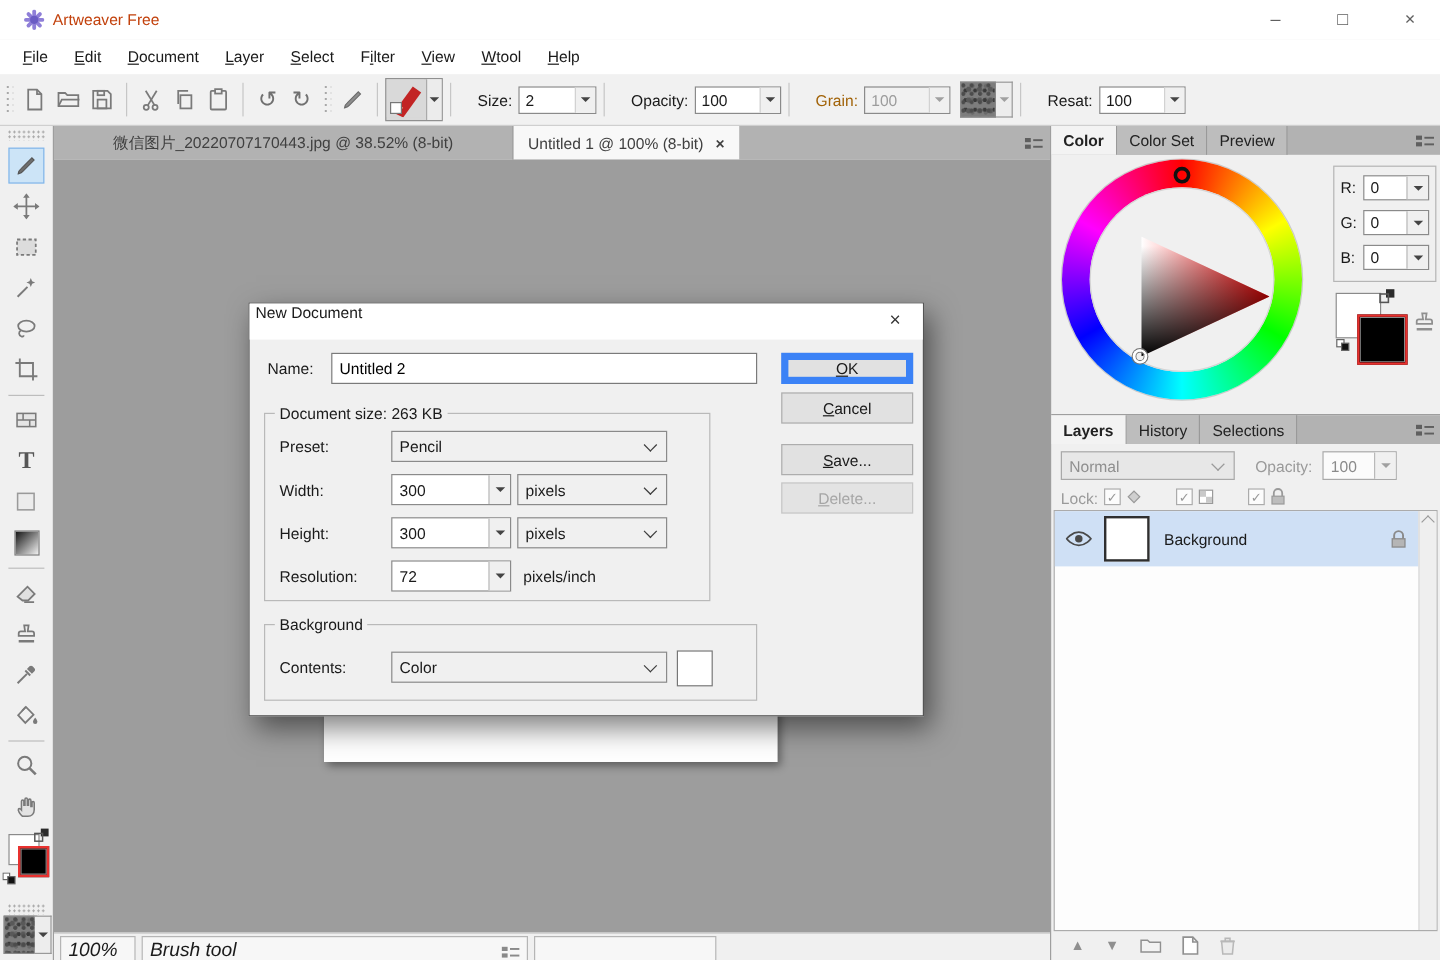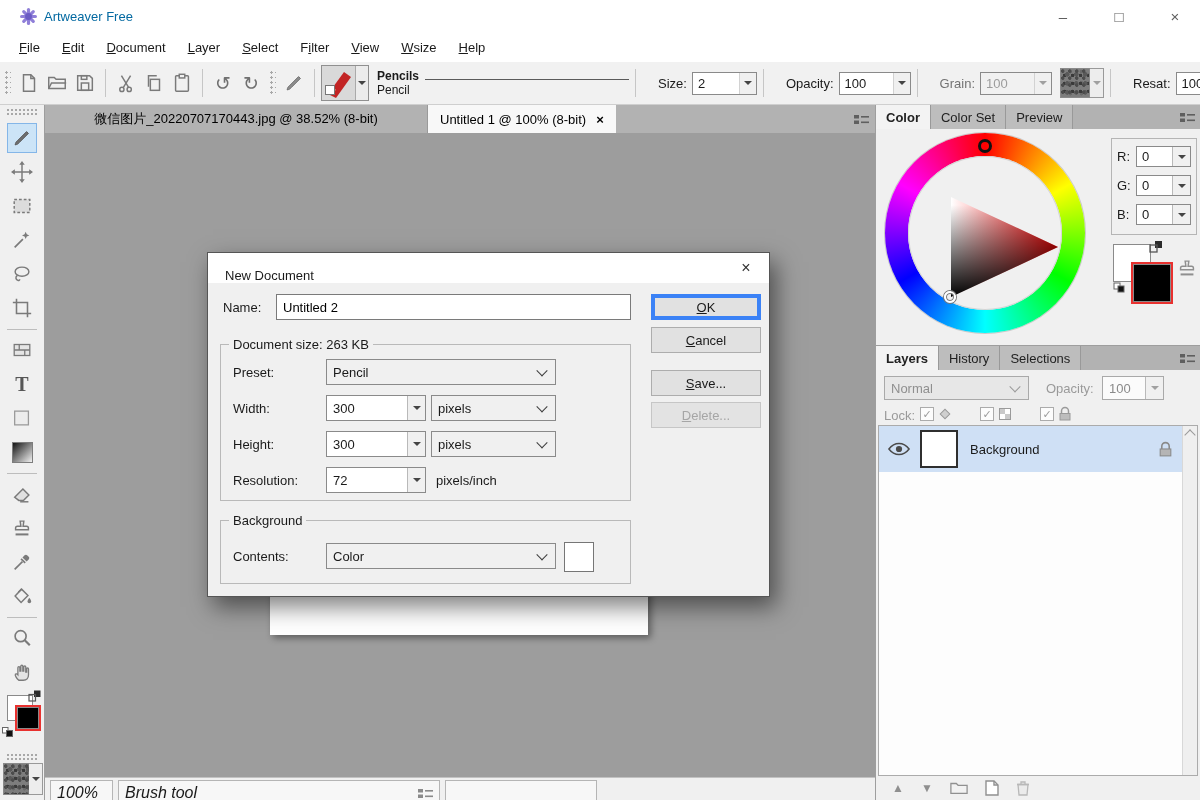--- a/index.html
+++ b/index.html
@@ -4,21 +4,21 @@
 <style>
   html,body{margin:0;padding:0;background:#444;}
   .app{position:relative;width:1200px;height:800px;background:#f0f0f0;
        font-family:"Liberation Sans",sans-serif;font-size:13px;color:#1a1a1a;
        overflow:hidden;user-select:none;}
   .abs{position:absolute;}
   .u{text-decoration:underline;}
 
   
   .titlebar{position:absolute;left:0;top:0;width:1200px;height:33px;background:#fff;}
-  .apptitle{position:absolute;left:44px;top:9px;color:#0369a1;font-size:13px;}
+  .apptitle{position:absolute;left:44px;top:9px;color:#c2410c;font-size:13px;}
   .winbtn{position:absolute;top:0;width:46px;height:32px;display:flex;align-items:center;justify-content:center;color:#5f5f5f;font-size:15px;}
 
   
   .menubar{position:absolute;left:0;top:33px;width:1200px;height:29px;background:#fff;display:flex;align-items:center;padding-left:8px;box-sizing:border-box;}
   .menu-item{padding:0 11px;color:#1a1a1a;}
 
   
   .toolbar{position:absolute;left:0;top:62px;width:1200px;height:43px;background:#f1f1f1;border-bottom:1px solid #cfcfcf;display:flex;align-items:center;overflow:hidden;box-sizing:border-box;}
   .tbtn{width:28px;height:28px;display:flex;align-items:center;justify-content:center;flex:none;}
   .vsep{width:1px;height:28px;background:#c6c6c6;margin:0 6px;flex:none;}
@@ -30,21 +30,21 @@
   .brushprev .arr{width:12px;height:100%;border-left:1px solid #aaa;background:#ececec;display:flex;align-items:center;justify-content:center;margin-left:auto;}
   .tri-down{width:0;height:0;border-left:4px solid transparent;border-right:4px solid transparent;border-top:4px solid #444;}
   .tri-down.dis{border-top-color:#a0a0a0;}
   .brushlabels{margin-left:8px;width:252px;flex:none;font-size:12px;}
   .brushlabels .r1{display:flex;align-items:flex-end;font-weight:bold;}
   .brushlabels .line{flex:1;height:1px;background:#5a5a5a;margin:0 0 3px 6px;}
   .brushlabels .r2{border-top:0;}
   .fcombo{position:relative;background:#fff;border:1px solid #8a8a8a;height:21px;display:flex;align-items:center;padding:0 20px 0 5px;margin-left:5px;flex:none;min-width:16px;}
   .fcombo .darr{position:absolute;right:0;top:0;bottom:0;width:16px;background:#f0f0f0;border-left:1px solid #d2d2d2;display:flex;align-items:center;justify-content:center;}
   .flabel{margin-left:16px;flex:none;}
-  .dis-t{color:#737373;}
+  .dis-t{color:#a16207;}
   .fcombo.dis{background:#f1f1f1;color:#9c9c9c;}
   .texture{width:28px;height:28px;border:1px solid #8a8a8a;flex:none;background-color:#7d7d7d;
     background-image:radial-gradient(circle at 25% 30%,#4c4c4c 0 1.5px,rgba(0,0,0,0) 2px),
       radial-gradient(circle at 70% 60%,#595959 0 2px,rgba(0,0,0,0) 2.5px),
       radial-gradient(circle at 45% 80%,#3a3a3a 0 1.5px,rgba(0,0,0,0) 2px),
       radial-gradient(circle at 85% 25%,#696969 0 1.5px,rgba(0,0,0,0) 2px);
     background-size:7px 7px,9px 9px,8px 8px,11px 11px;}
   .texarrow{width:13px;height:28px;border:1px solid #999;border-left:none;background:#ededed;display:flex;align-items:center;justify-content:center;flex:none;}
 
   
@@ -56,37 +56,37 @@
   .ticonT{font-family:"Liberation Serif",serif;font-weight:bold;font-size:20px;color:#565656;line-height:1;}
   .gradsq{width:19px;height:19px;border:1px solid #7d7d7d;background:linear-gradient(135deg,#141414,#f2f2f2);}
 
   
   .sw-white{position:absolute;background:#fff;border:1px solid #8a8a8a;}
   .sw-black{position:absolute;background:#000;border:2px solid #e8312f;box-shadow:0 0 0 1px #8a8a8a inset;}
 
   
   .docarea{position:absolute;left:45px;top:105px;width:830px;height:695px;}
   .tabbar{position:absolute;left:0;top:0;right:0;height:28px;background:#b2b2b2;display:flex;align-items:stretch;}
-  .doc-tab{display:flex;align-items:center;justify-content:center;padding:0 12px;color:#000000;box-sizing:border-box;}
+  .doc-tab{display:flex;align-items:center;justify-content:center;padding:0 12px;color:#404040;box-sizing:border-box;}
   .doc-tab.inactive{width:383px;border-right:1px solid #9a9a9a;}
   .doc-tab.active{background:#f8f8f8;gap:10px;}
   .tabmenu{margin-left:auto;display:flex;align-items:center;padding-right:6px;}
   .canvas{position:absolute;left:0;top:28px;right:0;bottom:22px;background:#9d9d9d;overflow:hidden;}
   .docwhite{position:absolute;left:225px;top:207px;width:378px;height:295px;background:#fff;box-shadow:3px 3px 7px rgba(0,0,0,.4);}
   .statusbar{position:absolute;left:0;right:0;bottom:0;height:22px;background:#f0f0f0;border-top:1px solid #c2c2c2;}
   .sbox{position:absolute;top:2px;height:16px;background:#f7f7f7;border:1px solid #b5b5b5;font-size:16px;display:flex;align-items:center;padding:12px 6px;box-sizing:border-box;font-style:italic;}
 
   
   .dialog{position:absolute;left:207px;top:252px;width:563px;height:345px;background:#f0f0f0;border:1px solid #555;box-shadow:6px 10px 22px rgba(0,0,0,.5);box-sizing:border-box;}
-  .dlg-title{position:absolute;left:0;top:0;right:0;height:30px;background:#fff;display:flex;align-items:flex-end;padding-left:17px;box-sizing:border-box;}
+  .dlg-title{position:absolute;left:0;top:0;right:0;height:30px;background:#fff;display:flex;align-items:flex-start;padding-left:5px;box-sizing:border-box;}
   .dlg-close{position:absolute;right:10px;top:4px;width:26px;height:22px;display:flex;align-items:center;justify-content:center;font-size:16px;color:#333;}
   .dlg-label{position:absolute;font-size:13px;}
   .input{position:absolute;border:1px solid #7a7a7a;background:#fff;font-family:inherit;font-size:13px;padding:0 6px;box-sizing:border-box;}
   .btn{position:absolute;background:#e1e1e1;border:1px solid #adadad;font-size:13px;display:flex;align-items:center;justify-content:center;box-sizing:border-box;}
-  .btn.default{border:4px solid #3b82f6;}
+  .btn.default{border:6px solid #3b82f6;}
   .btn.disabled{color:#a6a6a6;border-color:#c6c6c6;background:#e3e3e3;}
   .group{position:absolute;border:1px solid #b9b9b9;box-sizing:border-box;}
   .legend{position:absolute;top:-8px;left:8px;background:#f0f0f0;padding:0 4px;font-size:13px;line-height:15px;}
   .combo{position:absolute;border:1px solid #8a8a8a;background:#f0f0f0;display:flex;align-items:center;padding-left:6px;box-sizing:border-box;}
   .combo.white{background:#fff;}
   .chev{position:absolute;right:9px;top:50%;width:7px;height:7px;border-right:1.5px solid #3c3c3c;border-bottom:1.5px solid #3c3c3c;transform:translateY(-65%) rotate(45deg);}
   .spinbtn{position:absolute;right:0;top:0;bottom:0;width:17px;background:#f0f0f0;border-left:1px solid #b9b9b9;display:flex;align-items:center;justify-content:center;}
 
   
   .rightcol{position:absolute;left:875px;top:105px;width:325px;height:695px;background:#f0f0f0;border-left:1px solid #9e9e9e;box-sizing:border-box;}
@@ -148,21 +148,21 @@
   </div>
 
   <div class="menubar">
     <span class="menu-item"><span class="u">F</span><span>ile</span></span>
     <span class="menu-item"><span class="u">E</span><span>dit</span></span>
     <span class="menu-item"><span class="u">D</span><span>ocument</span></span>
     <span class="menu-item"><span class="u">L</span><span>ayer</span></span>
     <span class="menu-item"><span class="u">S</span><span>elect</span></span>
     <span class="menu-item"><span>F</span><span class="u">i</span><span>lter</span></span>
     <span class="menu-item"><span class="u">V</span><span>iew</span></span>
-    <span class="menu-item"><span class="u">W</span><span>size</span></span>
+    <span class="menu-item"><span class="u">W</span><span>tool</span></span>
     <span class="menu-item"><span class="u">H</span><span>elp</span></span>
   </div>
 
   <div class="toolbar">
     <div class="grip-v"></div>
     <div class="tbtn">
       <svg width="22" height="22" viewBox="0 0 24 24" fill="none" stroke="#7a7a7a" stroke-width="1.6">
           <path d="M6 3h8l4 4v14H6z"></path>
           <path d="M14 3v4h4"></path>
         </svg>
@@ -221,27 +221,20 @@
           <rect width="32" height="32" fill="#d9d9d9"></rect>
           <path d="M6 28L22 6l7 5L14 32z" fill="#c22424"></path>
           <path d="M6 28l3-8 5 4z" fill="#e8c89a"></path>
           <path d="M6 28l1.4-3.6 2.4 1.8z" fill="#2a2a2a"></path>
         </svg>
         <div class="subsw"></div>
       </div>
       <div class="arr">
           <span class="tri-down"></span>
         </div>
-    </div>
-    <div class="brushlabels">
-      <div class="r1">
-          <span>Pencils</span>
-          <span class="line"></span>
-        </div>
-      <div class="r2">Pencil</div>
     </div>
     <div class="vsep"></div>
     <span class="flabel">Size:</span>
     <div class="fcombo" style="width:38px">
         <span>2</span>
         <span class="darr">
           <span class="tri-down"></span>
         </span>
       </div>
     <div class="vsep"></div>
@@ -606,21 +599,21 @@
     <div class="btn" style="left:443px;top:74px;width:110px;height:26px">
         <span><span class="u">C</span><span>ancel</span></span>
       </div>
     <div class="btn" style="left:443px;top:117px;width:110px;height:26px">
         <span><span class="u">S</span><span>ave...</span></span>
       </div>
     <div class="btn disabled" style="left:443px;top:149px;width:110px;height:26px">
         <span><span class="u">D</span><span>elete...</span></span>
       </div>
 
-    <div class="group" style="left:12px;top:91px;width:411px;height:157px">
+    <div class="group" style="left:12px;top:91px;width:372px;height:157px">
       <span class="legend">Document size: 263 KB</span>
     </div>
     <span class="dlg-label" style="left:25px;top:112px">Preset:</span>
     <div class="combo" style="left:118px;top:106px;width:230px;height:26px">
         <span>Pencil</span>
         <span class="chev"></span>
       </div>
 
     <span class="dlg-label" style="left:25px;top:148px">Width:</span>
     <div class="combo white" style="left:118px;top:142px;width:100px;height:26px">

